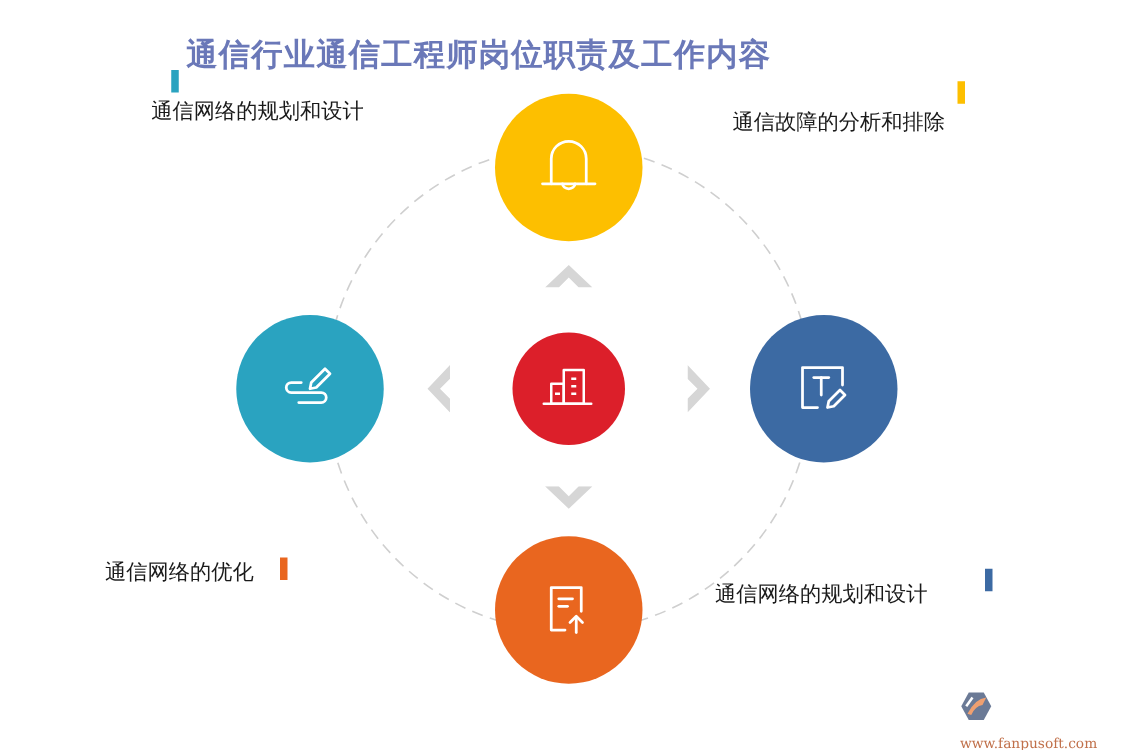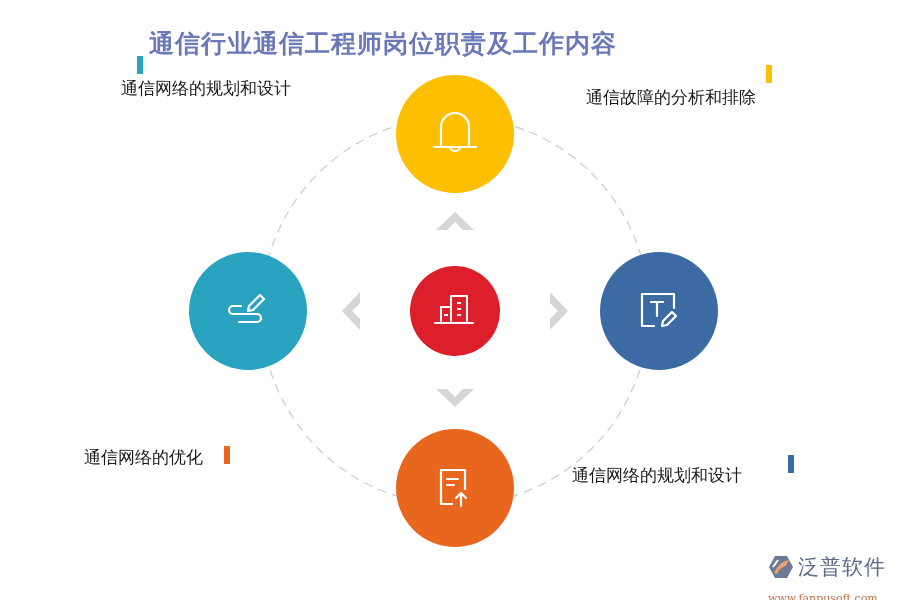--- a/index.html
+++ b/index.html
@@ -115,16 +115,15 @@
 <div class="bar" style="left:788px;top:455px;background:#3c6aa3"></div>
 <div class="label" style="left:572px;top:464px">通信网络的规划和设计</div>
 
 <div class="logo">
   <div class="logo-row">
     <svg width="26" height="24" viewBox="0 0 26 24">
       <polygon points="7,1 19,1 25,12 19,23 7,23 1,12" fill="#6b7a96"></polygon>
       <path d="M6 18 Q12 6 21 5 L18 11 Q12 12 9 19 Z" fill="#f0a070"></path>
       <path d="M5 12 L10 5" stroke="#fff" stroke-width="2"></path>
     </svg>
-    <span class="logo-name">泛普软件</span>
   </div>
   <div class="logo-url">www.fanpusoft.com</div>
 </div>
 
 </body></html>

